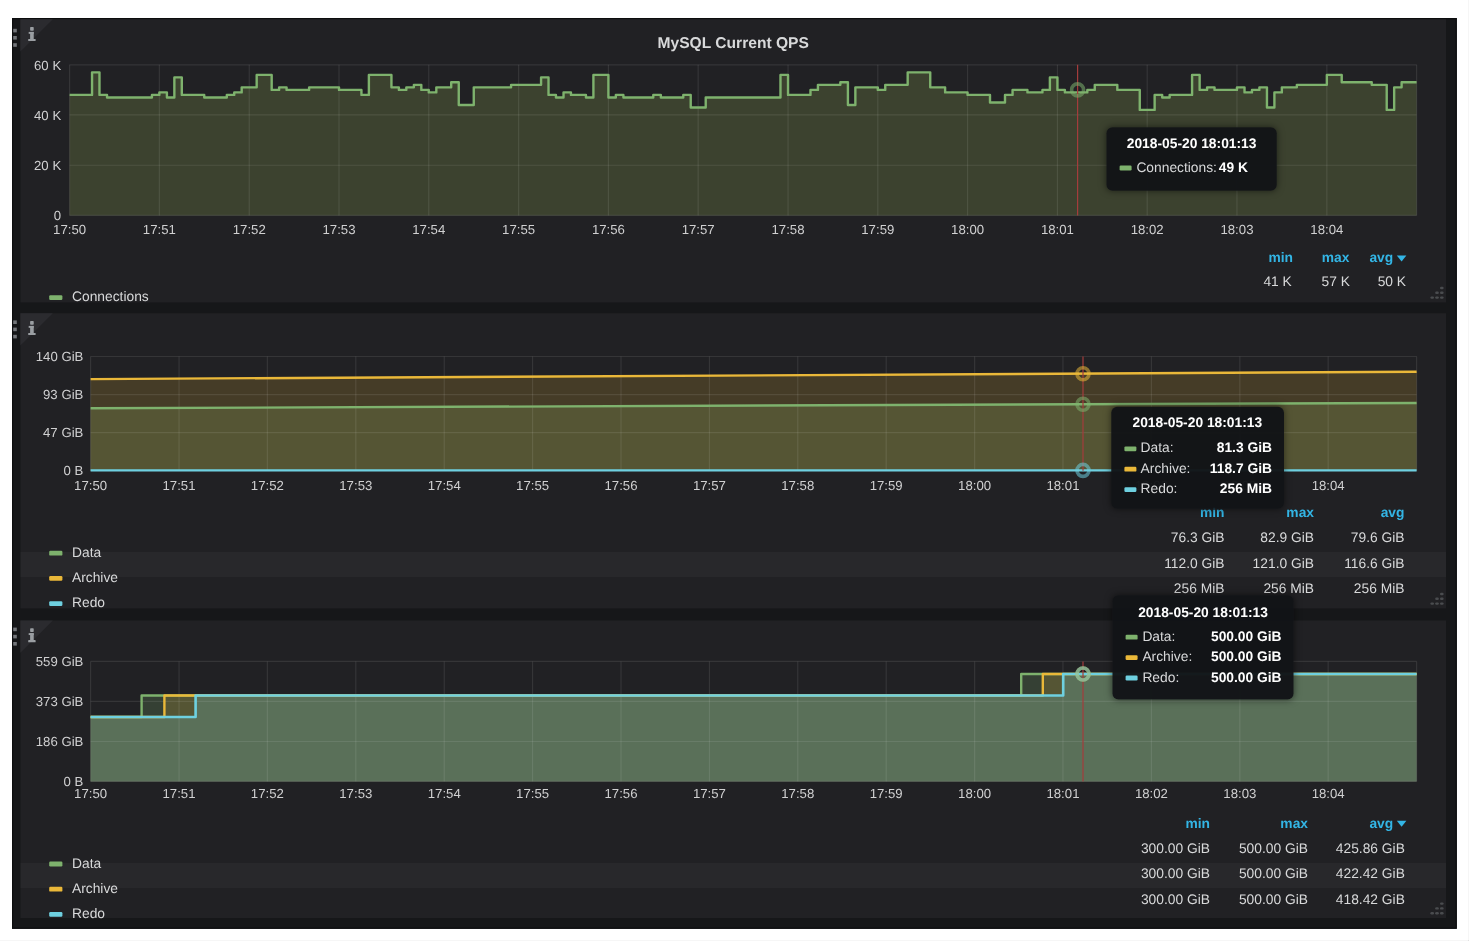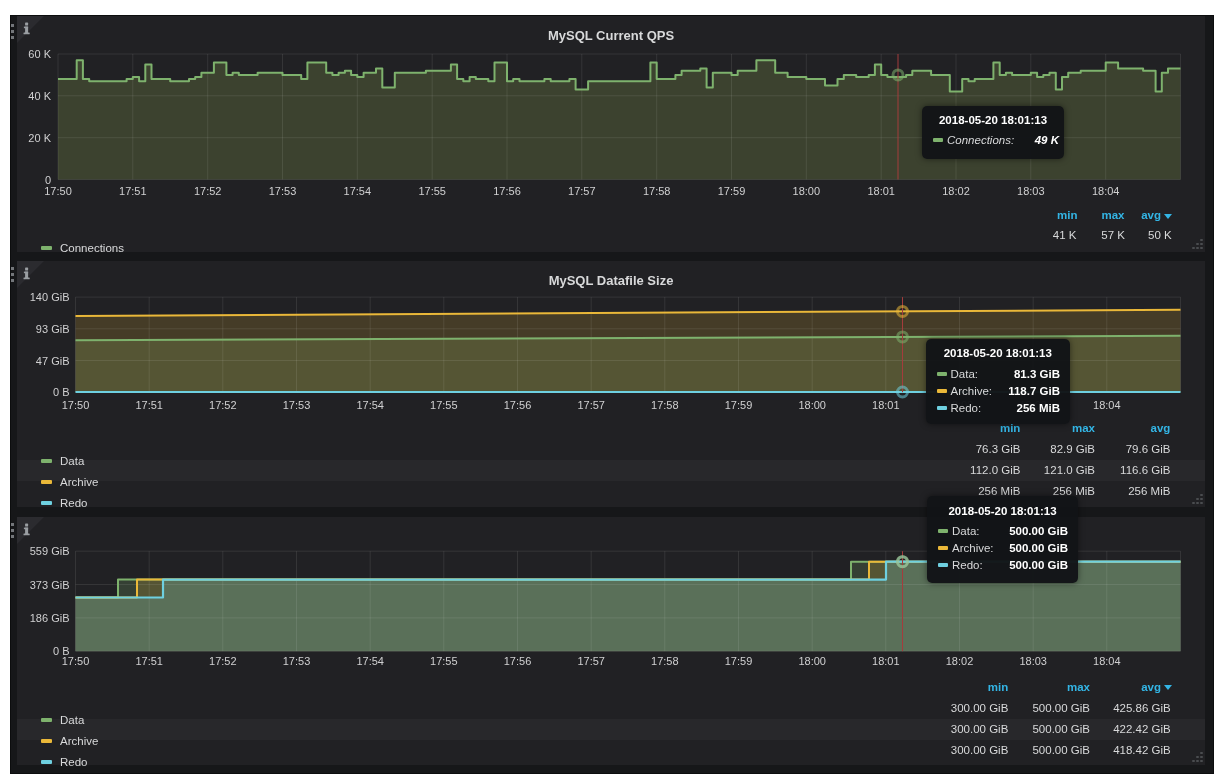--- a/index.html
+++ b/index.html
@@ -122,21 +122,20 @@
 <div class="panel" style="left:17px;top:261px;width:1188px;height:245.5px">
 <div class="corner"></div>
     <svg class="iicon" width="9" height="13" viewBox="0 0 9 13">
       <g fill="#9a9ea2">
         <rect x="3.1" y="0.6" width="3" height="3" rx="0.6"></rect>
         <rect x="1.9" y="4.6" width="4.2" height="1.6"></rect>
         <rect x="3.1" y="4.6" width="3" height="6.6"></rect>
         <rect x="1.5" y="10.4" width="6.2" height="1.8" rx="0.5"></rect>
       </g>
     </svg>
-<div class="title">MySQL Datafile Size</div>
 <svg width="1188" height="245.5" viewBox="0 0 1188 245.5">
 <path d="M58.5 79.2L1163.5 74.8V131.2H58.5Z" fill="#7eb26d" fill-opacity="0.22"></path>
 <path d="M58.5 54.9L1163.5 48.8V131.2H58.5Z" fill="#eab839" fill-opacity="0.18"></path>
 <g stroke="rgba(255,255,255,0.09)" stroke-width="1">
         <line x1="58.5" y1="131.2" x2="1163.5" y2="131.2"></line>
         <line x1="58.5" y1="99.5" x2="1163.5" y2="99.5"></line>
         <line x1="58.5" y1="67.8" x2="1163.5" y2="67.8"></line>
         <line x1="58.5" y1="36.1" x2="1163.5" y2="36.1"></line>
         <line x1="58.5" y1="36.1" x2="58.5" y2="131.2"></line>
         <line x1="132.2" y1="36.1" x2="132.2" y2="131.2"></line>
@@ -332,21 +331,21 @@
       <i style="right:0;bottom:0"></i>
       <i style="right:4px;bottom:0"></i>
       <i style="right:8px;bottom:0"></i>
       <i style="right:0;bottom:4px"></i>
       <i style="right:4px;bottom:4px"></i>
       <i style="right:0;bottom:8px"></i>
     </div>
 </div>
 <div class="tt" style="left:922px;top:106px;width:142px;height:53px;">
     <div class="tth" style="padding-top:8px;">2018-05-20 18:01:13</div>
-    <div class="ttr" style="margin-top:5px;padding-right:5px;font-style:italic;">
+    <div class="ttr" style="margin-top:5px;padding-right:24px;">
       <span class="dash" style="background:#7eb26d"></span>
       <span>Connections:</span>
       <span class="val">49 K</span>
     </div>
   </div>
 <div class="tt" style="left:925.5px;top:339px;width:144.5px;height:85px;">
     <div class="tth" style="padding-top:8px;">2018-05-20 18:01:13</div>
     <div style="margin-top:6px;">
       <div class="ttr">
         <span class="dash" style="background:#7eb26d"></span>

